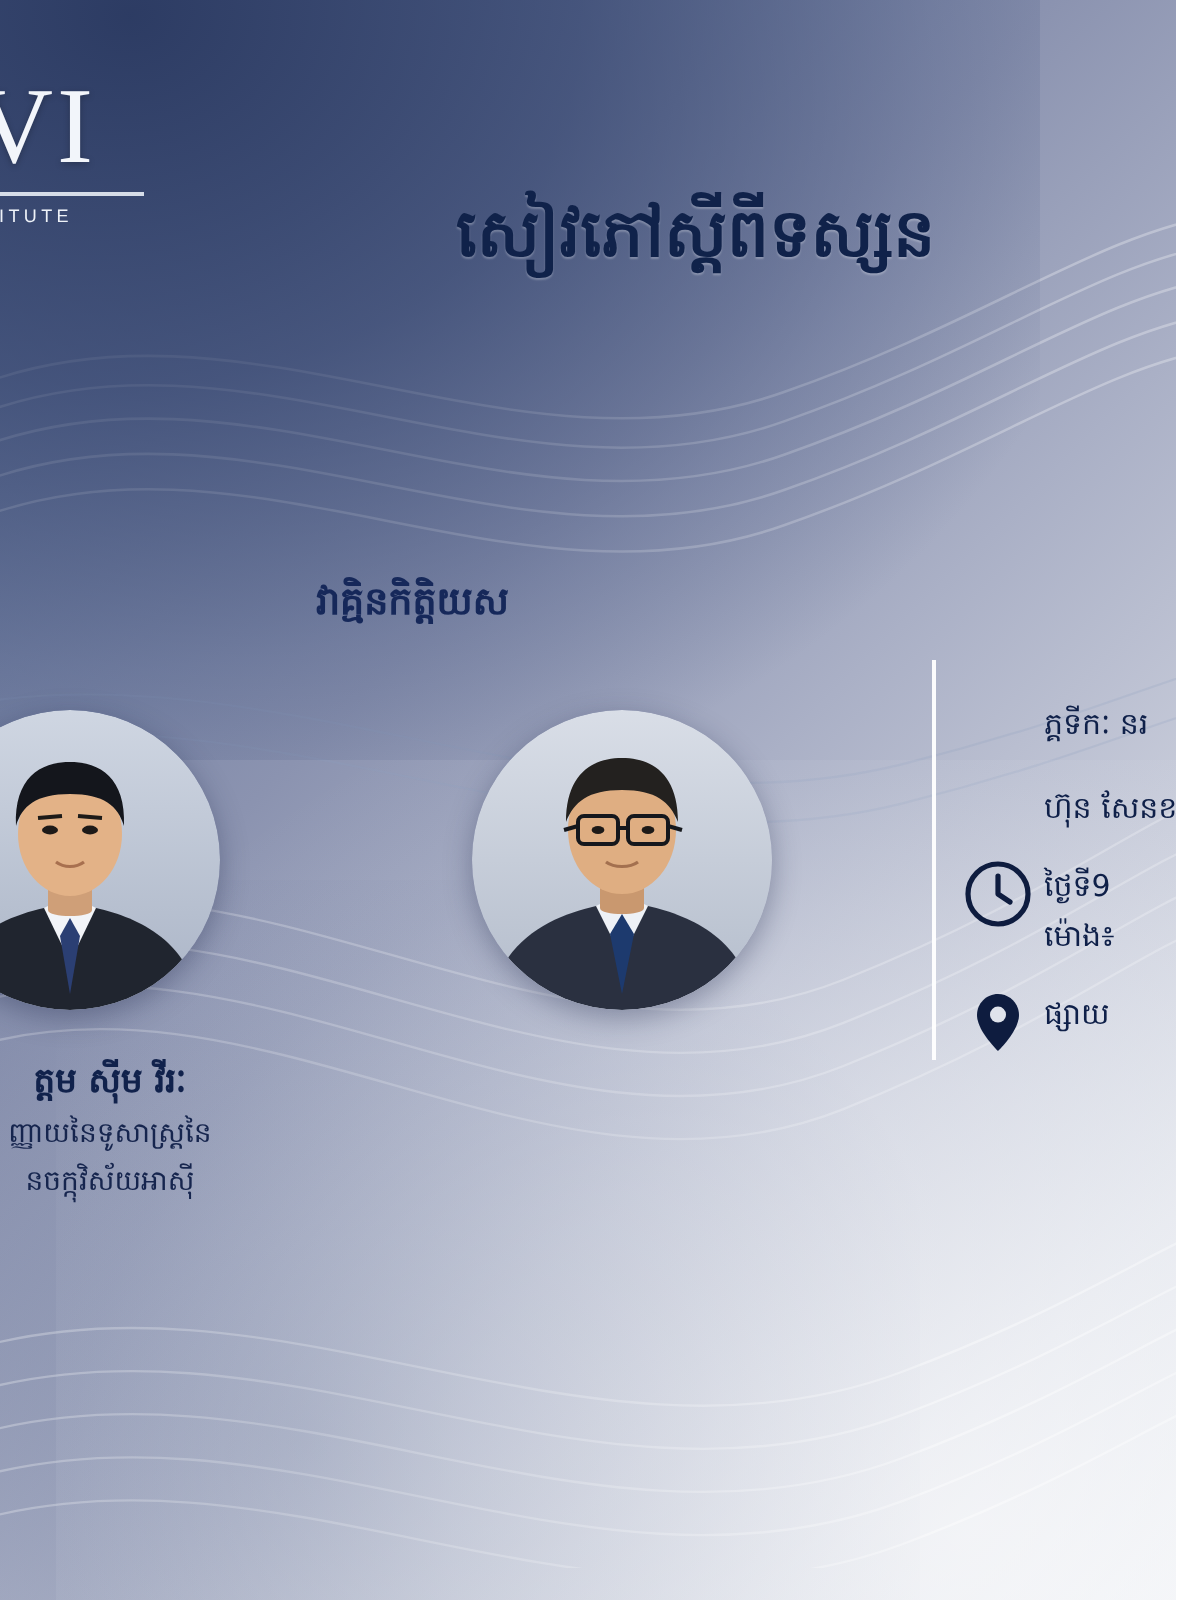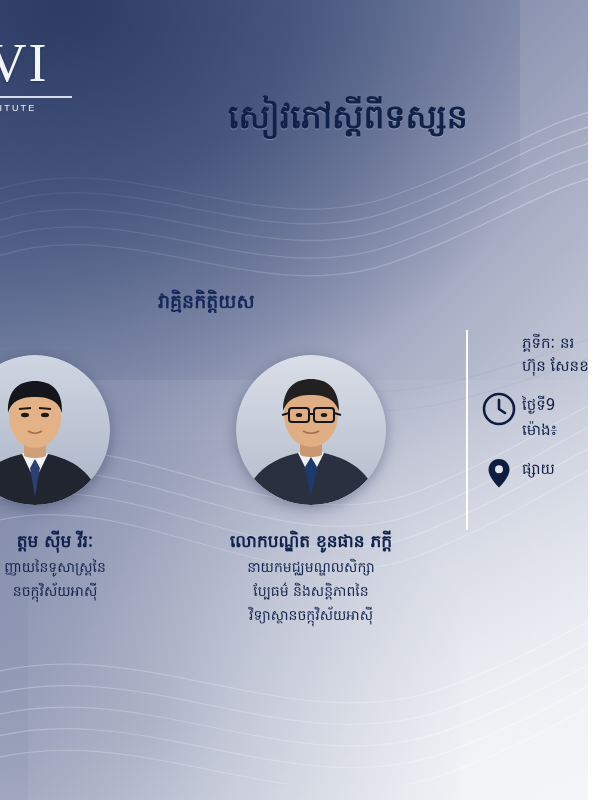--- a/index.html
+++ b/index.html
@@ -197,21 +197,21 @@
   }
   .info-icon.spacer { visibility: hidden; }
   .info-text {
     font-size: 15px;
     line-height: 23px;
     color: #0f2049;
     white-space: nowrap;
     padding-top: 2px;
   }
   .info-text.no-icon { padding-left: 0; }
-  .row-topic .info-text { padding-top: 0; }
+  .row-topic .info-text { padding-top: 0; margin-top: 19px; }
 </style>
 </head>
 <body>
 
 <div class="poster">
 
   <svg class="waves" viewBox="0 0 600 800" preserveAspectRatio="none">
     <g fill="none" stroke="#ffffff" stroke-opacity="0.30" stroke-width="1.3">
       <path d="M-20,200 C120,140 260,250 400,200 C500,165 560,120 620,110"></path>
       <path d="M-20,215 C120,155 260,265 400,215 C500,180 560,135 620,125"></path>
@@ -320,26 +320,20 @@
       </g>
     </svg>
   </div>
 
   <div class="speaker-block speaker-1">
     <div class="speaker-name">ត្តម ស៊ីម វីរៈ</div>
     <div class="speaker-role">ញ្ញាយនៃទូសាស្ត្រនៃ</div>
     <div class="speaker-role">នចក្កុវិស័យអាស៊ី</div>
   </div>
 
-  <div class="speaker-block speaker-2">
-    <div class="speaker-name">លោកបណ្ឌិត ខូនផាន ភក្ដី</div>
-    <div class="speaker-role">នាយកមជ្ឈមណ្ឌលសិក្សា</div>
-    <div class="speaker-role">ប្បែធម៌ និងសន្តិភាពនៃ</div>
-    <div class="speaker-role">វិទ្យាស្ថានចក្កុវិស័យអាស៊ី</div>
-  </div>
 
   <div class="divider"></div>
 
   <div class="info-col">
 
     <div class="info-row row-topic">
       <div class="info-icon spacer"></div>
       <div>
         <div class="info-text no-icon">ភ្គទីកៈ នរ</div>
         <div class="info-text no-icon">ហ៊ុន សែនខ</div>

